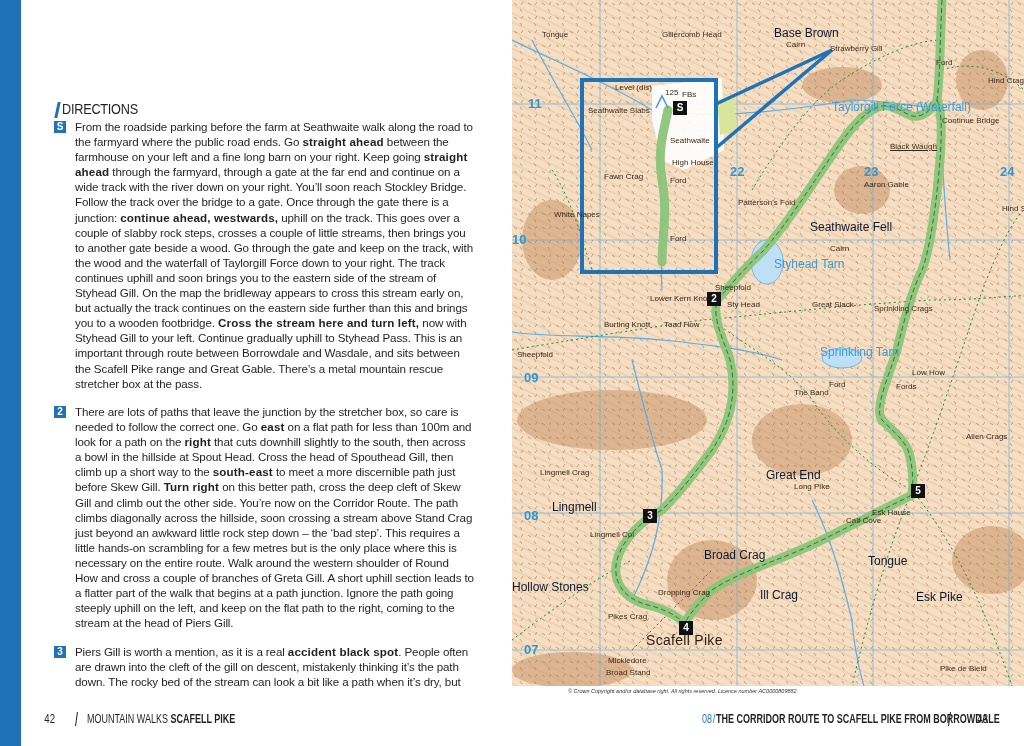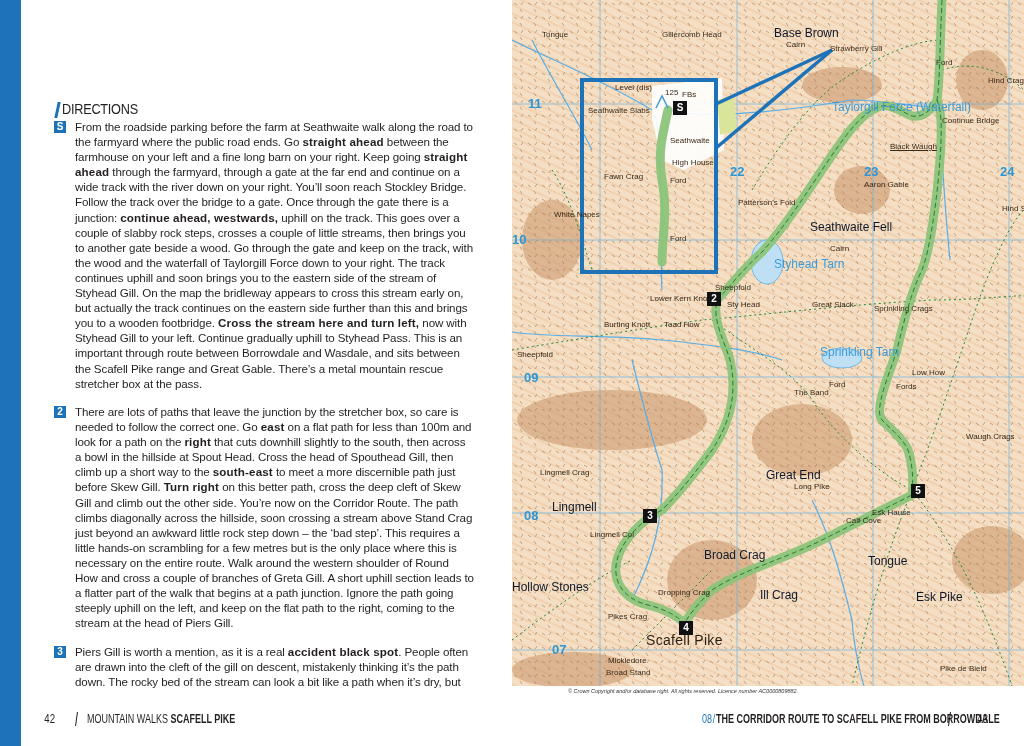--- a/index.html
+++ b/index.html
@@ -189,21 +189,21 @@
           <div class="map-label " style="left: 138px; top: 294px;">Lower Kern Knotts</div>
           <div class="map-label " style="left: 92px; top: 320px;">Burting Knott</div>
           <div class="map-label " style="left: 152px; top: 320px;">Toad How</div>
           <div class="map-label " style="left: 5px; top: 350px;">Sheepfold</div>
           <div class="map-label " style="left: 362px; top: 304px;">Sprinkling Crags</div>
           <div class="map-label water" style="left: 308px; top: 345px;">Sprinkling Tarn</div>
           <div class="map-label " style="left: 400px; top: 368px;">Low How</div>
           <div class="map-label " style="left: 317px; top: 380px;">Ford</div>
           <div class="map-label " style="left: 282px; top: 388px;">The Band</div>
           <div class="map-label " style="left: 384px; top: 382px;">Fords</div>
-          <div class="map-label " style="left: 454px; top: 432px;">Waugh Crags</div>
+          <div class="map-label " style="left: 454px; top: 432px;">Allen Crags</div>
           <div class="map-label big" style="left: 254px; top: 468px;">Great End</div>
           <div class="map-label " style="left: 282px; top: 482px;">Long Pike</div>
           <div class="map-label big" style="left: 40px; top: 500px;">Lingmell</div>
           <div class="map-label " style="left: 28px; top: 468px;">Lingmell Crag</div>
           <div class="map-label " style="left: 78px; top: 530px;">Lingmell Col</div>
           <div class="map-label " style="left: 360px; top: 508px;">Esk Hause</div>
           <div class="map-label " style="left: 334px; top: 516px;">Calf Cove</div>
           <div class="map-label big" style="left: 356px; top: 554px;">Tongue</div>
           <div class="map-label big" style="left: 192px; top: 548px;">Broad Crag</div>
           <div class="map-label big" style="left: 0px; top: 580px;">Hollow Stones</div>
@@ -217,21 +217,21 @@
           <div class="map-label " style="left: 428px; top: 664px;">Pike de Bield</div>
         </div>
       <div class="map-grid-labels">
           <div class="grid-label" style="left: 16px; top: 96px;">11</div>
           <div class="grid-label" style="left: 218px; top: 164px;">22</div>
           <div class="grid-label" style="left: 352px; top: 164px;">23</div>
           <div class="grid-label" style="left: 488px; top: 164px;">24</div>
           <div class="grid-label" style="left: 0px; top: 232px;">10</div>
           <div class="grid-label" style="left: 12px; top: 370px;">09</div>
           <div class="grid-label" style="left: 12px; top: 508px;">08</div>
-          <div class="grid-label" style="left: 12px; top: 642px; margin-left: 28px;">07</div>
+          <div class="grid-label" style="left: 12px; top: 642px;">07</div>
         </div>
       <div class="map-waypoints">
           <div class="wp" style="left: 161px; top: 101px;">S</div>
           <div class="wp" style="left: 195px; top: 292px;">2</div>
           <div class="wp" style="left: 131px; top: 509px;">3</div>
           <div class="wp" style="left: 167px; top: 621px;">4</div>
           <div class="wp" style="left: 399px; top: 484px;">5</div>
         </div>
     </div>
 

